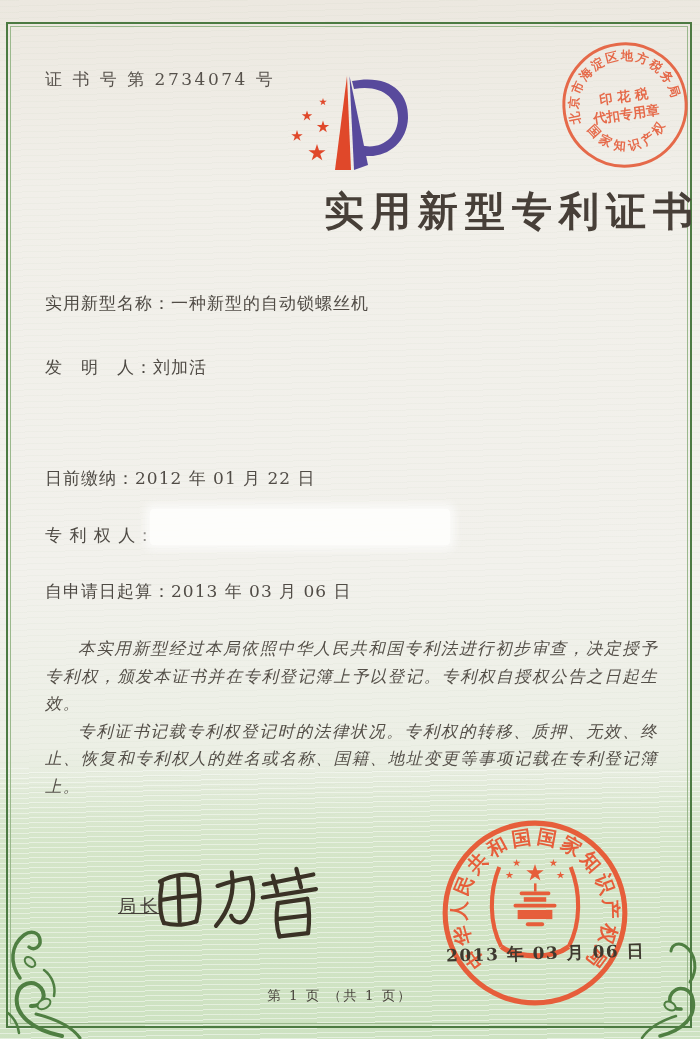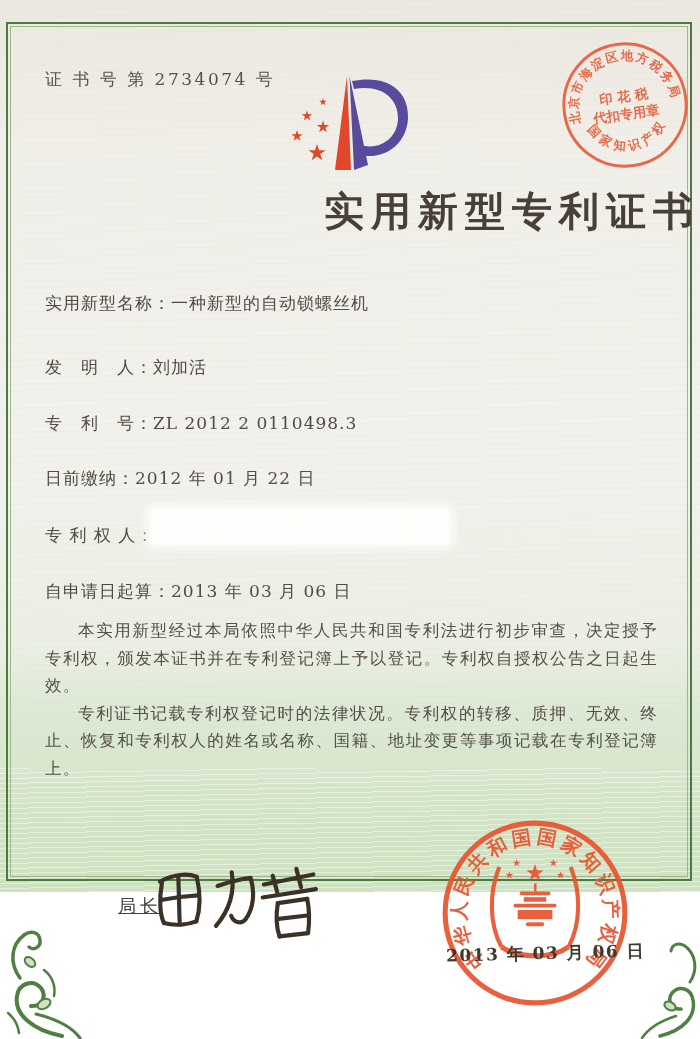--- a/index.html
+++ b/index.html
@@ -1,18 +1,18 @@
 <!DOCTYPE html>
 <html><head>
 <meta charset="utf-8">
 <style>
   html,body{margin:0;padding:0;}
   body{width:700px;height:1039px;overflow:hidden;
        font-family:"DejaVu Serif","Liberation Serif",serif;}
-  .page{position:relative;width:700px;height:892px;
+  .page{position:relative;width:700px;height:1039px;
         background:linear-gradient(180deg,#ece8e0 0%,#f1efe9 18%,#f2f1ec 55%,#ecefe5 72%,#dde9d4 80%,#d7e6cc 88%,#d2e3c8 100%);}
   .waves{position:absolute;inset:0;
         background:repeating-linear-gradient(178.5deg,rgba(150,175,140,0.05) 0 1px,transparent 1px 6px);
         pointer-events:none;}
   .green-zone{position:absolute;left:0;right:0;top:768px;bottom:0;
         background:linear-gradient(180deg,rgba(214,230,203,0) 0%,rgba(210,228,197,.75) 30%,rgba(205,226,193,.9) 100%);}
   .green-zone::after{content:"";position:absolute;inset:0;
         background:repeating-linear-gradient(179deg,rgba(255,255,255,0.45) 0 1px,transparent 1px 5px);}
   .frame{position:absolute;left:6px;top:22px;right:8px;bottom:11px;
         border:2px solid #4c7a42;z-index:1;}
@@ -22,21 +22,21 @@
   .tax-stamp{position:absolute;left:556px;top:36px;z-index:3;opacity:.92;}
   .logo{position:absolute;left:270px;top:72px;z-index:2;}
   .title{position:absolute;left:0;top:184px;width:700px;margin:0;text-align:right;
         font-size:40px;font-weight:700;letter-spacing:7px;color:#473f38;z-index:2;}
   .field{position:absolute;left:45px;font-size:17px;color:#4e4a44;letter-spacing:1px;z-index:2;white-space:nowrap;}
   .f-label{color:#4e4a44;}
   .f-value{color:#514c46;}
   .redaction{position:absolute;left:150px;top:509px;width:300px;height:36px;
         background:rgba(253,253,251,.96);box-shadow:0 0 8px 5px rgba(252,252,250,.85);
         border-radius:3px;z-index:2;}
-  .body-text{position:absolute;left:45px;top:617px;width:613px;z-index:2;}
+  .body-text{position:absolute;left:45px;top:635px;width:613px;z-index:2;font-style:italic;}
   .body-text p{margin:0;text-indent:2em;font-size:16.5px;line-height:27.5px;
         letter-spacing:1.2px;color:#544f48;text-align:justify;}
   .signer{position:absolute;left:118px;top:894px;z-index:3;font-size:18px;
         letter-spacing:4px;color:#45403a;text-decoration:underline;}
   .signature-svg{position:absolute;left:152px;top:860px;z-index:3;}
   .visually-hidden{position:absolute;width:1px;height:1px;overflow:hidden;clip:rect(0 0 0 0);}
   .big-seal{position:absolute;left:438px;top:816px;z-index:3;opacity:.93;}
   .seal-date{position:absolute;left:446px;top:942px;z-index:4;font-size:17px;font-weight:600;
         letter-spacing:1.5px;color:#3e392f;transform:rotate(-1.5deg);white-space:nowrap;}
   .page-footer{position:absolute;left:0;top:987px;width:680px;text-align:center;
@@ -92,23 +92,20 @@
   </svg>
 
   <h1 class="title">实用新型专利证书</h1>
 
   <div class="field" style="top:292px">
     <span class="f-label">实用新型名称：</span><span class="f-value">一种新型的自动锁螺丝机</span>
   </div>
   <div class="field" style="top:356px">
     <span class="f-label">发　明　人：</span><span class="f-value">刘加活</span>
   </div>
-  <div class="field" style="top:412px">
-    <span class="f-label">专　利　号：</span><span class="f-value">ZL 2012 2 0110498.3</span>
-  </div>
   <div class="field" style="top:467px">
     <span class="f-label">日前缴纳：</span><span class="f-value">2012 年 01 月 22 日</span>
   </div>
   <div class="field" style="top:524px">
     <span class="f-label">专 利 权 人：</span><span class="f-value"></span>
   </div>
   <div class="redaction"></div>
   <div class="field" style="top:580px">
     <span class="f-label">自申请日起算：</span><span class="f-value">2013 年 03 月 06 日</span>
   </div>
@@ -162,20 +159,21 @@
       <rect x="74" y="86" width="42" height="3.5" rx="1.5"></rect>
       <rect x="78" y="92" width="34" height="9"></rect>
       <rect x="86" y="104" width="18" height="4" rx="2"></rect>
       <path d="M 60,50 C 50,75 50,105 62,128" fill="none" stroke="#e85430" stroke-width="4"></path>
       <path d="M 130,50 C 140,75 140,105 128,128" fill="none" stroke="#e85430" stroke-width="4"></path>
       <path d="M 62,128 C 78,140 112,140 128,128" fill="none" stroke="#e85430" stroke-width="5"></path>
     </g>
   </svg>
   <div class="seal-date">2013 年 03 月 06 日</div>
 
+  <div class="page-footer">第 1 页 （共 1 页）</div>
 
   <svg class="flourish-left" width="100" height="121" viewBox="0 0 100 121">
     <g fill="none" stroke="#4f7f42" stroke-linecap="round">
       <path d="M 62,118 C 32,112 14,96 17,78 C 19,65 33,61 41,70 C 47,78 42,89 31,88" stroke-width="4"></path>
       <path d="M 20,60 C 9,45 11,27 24,17 C 31,12 39,14 40,22 C 41,29 34,33 29,29" stroke-width="3.5"></path>
       <path d="M 36,96 C 56,101 72,109 80,120" stroke-width="3"></path>
       <path d="M 44,52 C 52,58 56,68 54,78" stroke-width="2.5"></path>
       <path d="M 8,95 C 14,100 18,107 19,115" stroke-width="2.5"></path>
       <ellipse cx="44" cy="86" rx="7" ry="4.5" fill="#cfe0c4" stroke="#4f7f42" stroke-width="2" transform="rotate(-30 44 86)"></ellipse>
       <ellipse cx="30" cy="44" rx="6" ry="4" fill="#cfe0c4" stroke="#4f7f42" stroke-width="2" transform="rotate(40 30 44)"></ellipse>

